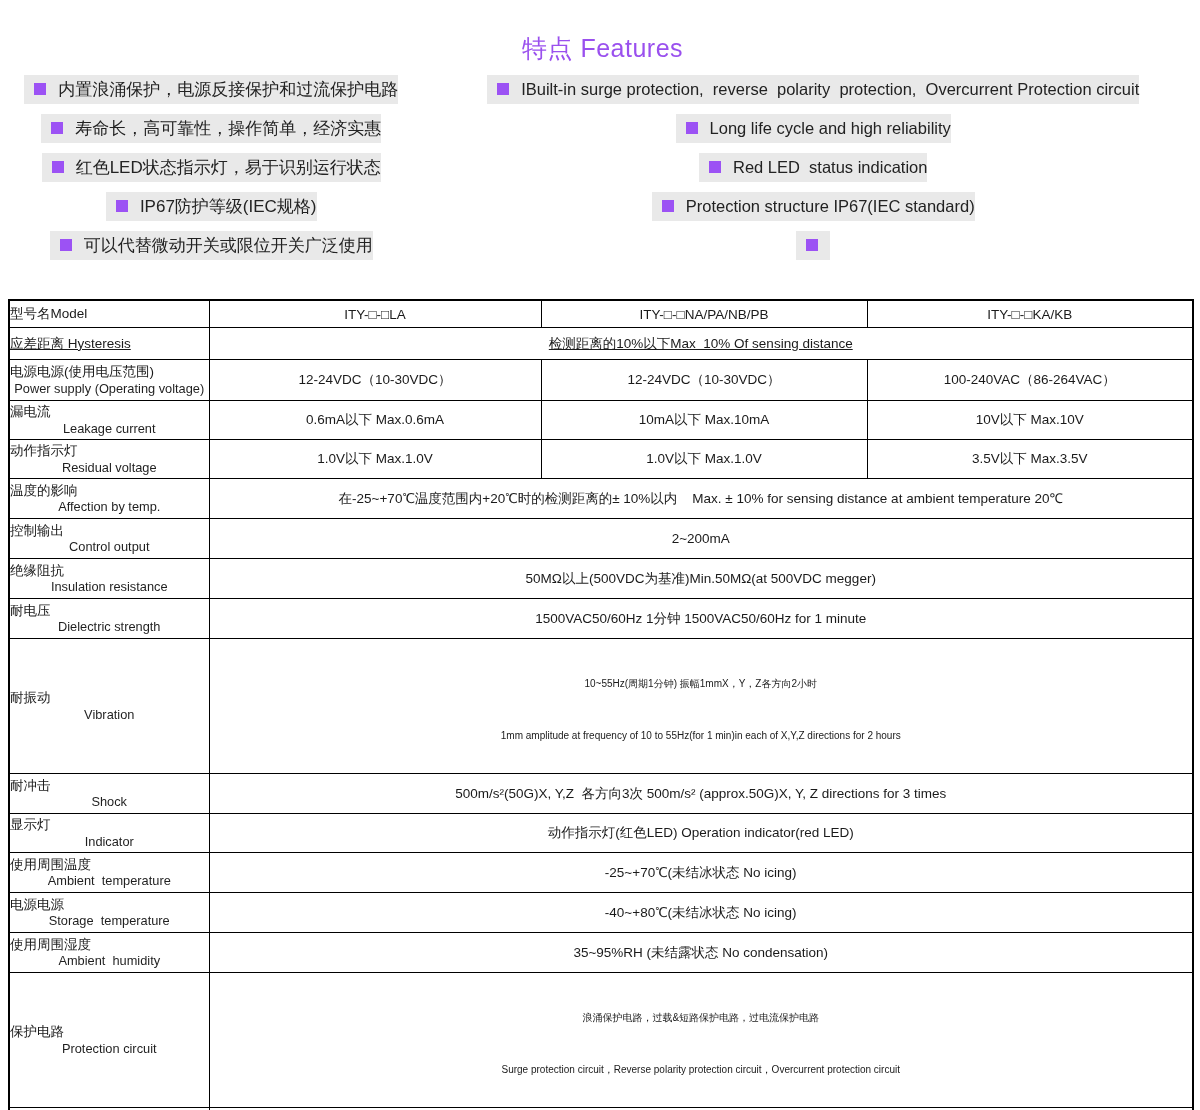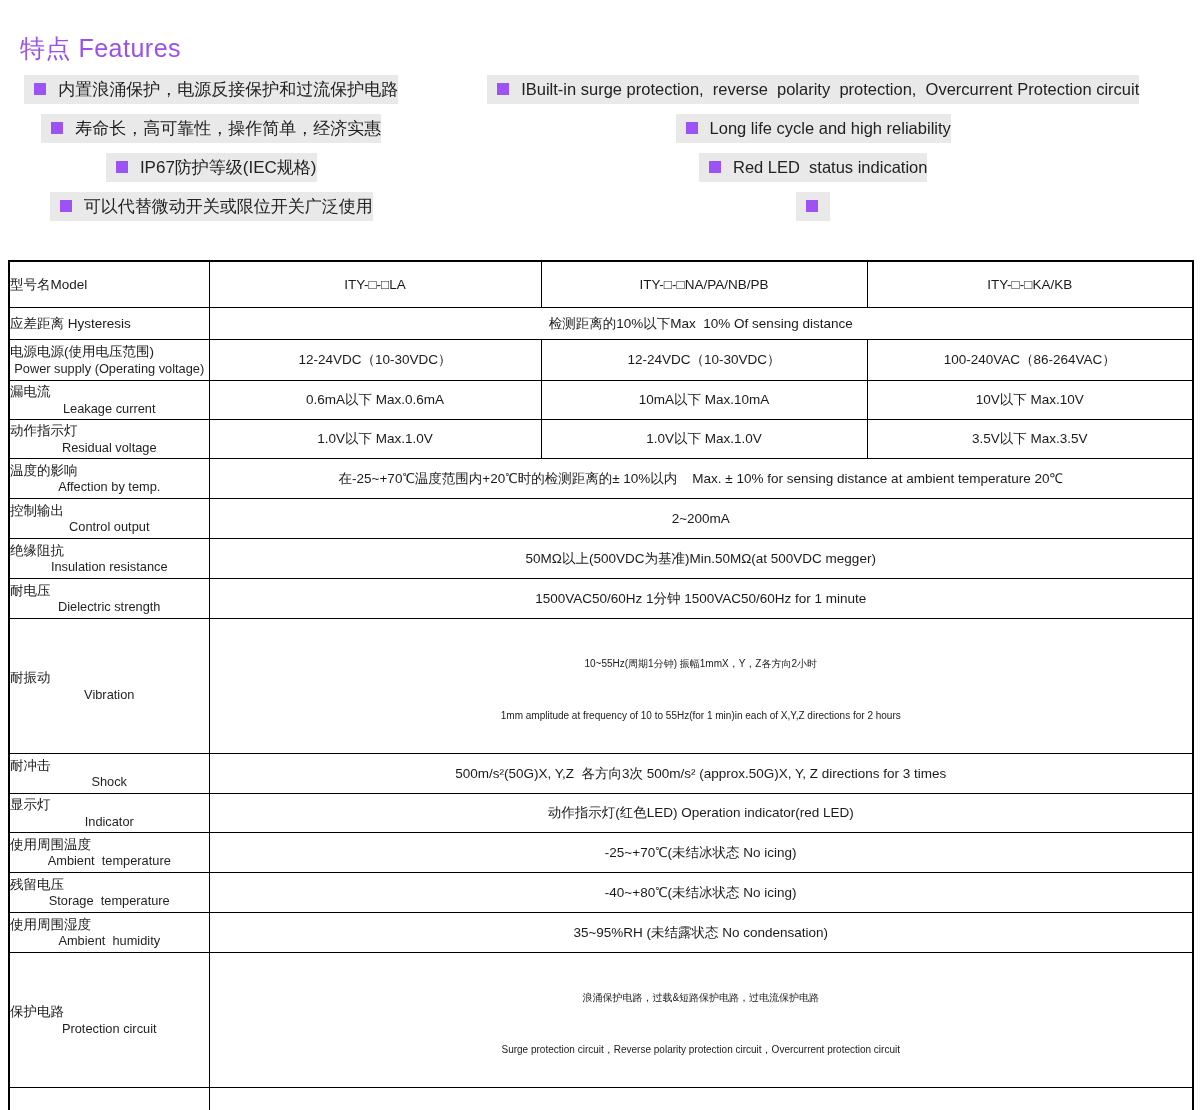--- a/index.html
+++ b/index.html
@@ -6,25 +6,26 @@
   body {
     width: 1200px; height: 1110px;
     background: #ffffff;
     font-family: "Liberation Sans", sans-serif;
     color: #1a1a1a;
     overflow: hidden;
     position: relative;
   }
   
   .features-title {
-    margin: 34px 0 12px 20px;
+    margin: 34px 0 12px 5px;
     font-size: 25px;
     line-height: 1.15;
     color: var(--accent, #9a50ee);
     letter-spacing: 0.5px;
+    text-align: center;
   }
   .features {
     display: flex;
     margin-left: 8px;
     gap: 12px;
   }
   .feat-col { display: flex; flex-direction: column; gap: 10px; align-items: center; }
   .feat-col.zh { width: 435px; }
   .feat-col.en { width: 828px; }
   .feat {
@@ -66,22 +67,22 @@
   }
   td.lbl .zh { font-size: 13.5px; line-height: 1.3; white-space: pre; }
   td.lbl .en { font-size: 12.8px; line-height: 1.3; color: #1f1f1f; white-space: pre; text-align: center; }
   td.val {
     text-align: center;
     vertical-align: middle;
     font-size: 13.5px;
     white-space: pre;
   }
   td.val .l1, td.val .l2 { font-size: 10px; line-height: 1.4; white-space: pre; margin-top: 8px; }
-  tr.r-model  { height: 47px; }
-  tr.r-hyst   { height: 32px; }
+  tr.r-model  { height: 28px; }
+  tr.r-hyst   { height: 32px; text-decoration: underline; }
   tr.r-power  { height: 41px; }
   tr.r-std    { height: 40px; }
   tr.r-mid    { height: 39px; }
   tr.r-material { height: 67px; }
 </style>
 </head>
 <body>
 
 <div class="features-title">特点 Features</div>
 
@@ -90,39 +91,47 @@
     <div class="feat">
       <span class="bullet"></span>
       <span class="ftext">内置浪涌保护，电源反接保护和过流保护电路</span>
     </div>
     <div class="feat">
       <span class="bullet"></span>
       <span class="ftext">寿命长，高可靠性，操作简单，经济实惠</span>
     </div>
     <div class="feat">
       <span class="bullet"></span>
+      <span class="ftext">红色LED状态指示灯，易于识别运行状态</span>
+    </div>
+    <div class="feat">
+      <span class="bullet"></span>
       <span class="ftext">IP67防护等级(IEC规格)</span>
     </div>
     <div class="feat">
       <span class="bullet"></span>
       <span class="ftext">可以代替微动开关或限位开关广泛使用</span>
     </div>
   </div>
   <div class="feat-col en">
     <div class="feat">
       <span class="bullet"></span>
       <span class="ftext">IBuilt-in surge protection,  reverse  polarity  protection,  Overcurrent Protection circuit</span>
     </div>
     <div class="feat">
       <span class="bullet"></span>
       <span class="ftext">Long life cycle and high reliability</span>
     </div>
     <div class="feat">
       <span class="bullet"></span>
       <span class="ftext">Red LED  status indication</span>
+    </div>
+    <div class="feat">
+      <span class="bullet"></span>
+      <span class="ftext">Protection structure IP67(IEC standard)</span>
     </div>
     <div class="feat">
       <span class="bullet"></span>
     </div>
   </div>
 </div>
 
 <table class="spec">
   <colgroup>
     <col style="width:200px">
@@ -226,21 +235,21 @@
     </tr>
     <tr class="r-std">
       <td class="lbl">
         <div class="zh">使用周围温度</div>
         <div class="en">Ambient  temperature</div>
       </td>
       <td class="val" colspan="3">-25~+70℃(未结冰状态 No icing)</td>
     </tr>
     <tr class="r-std">
       <td class="lbl">
-        <div class="zh">残留电压</div>
+        <div class="zh">电源电源</div>
         <div class="en">Storage  temperature</div>
       </td>
       <td class="val" colspan="3">-40~+80℃(未结冰状态 No icing)</td>
     </tr>
     <tr class="r-std">
       <td class="lbl">
         <div class="zh">使用周围湿度</div>
         <div class="en">Ambient  humidity</div>
       </td>
       <td class="val" colspan="3">35~95%RH (未结露状态 No condensation)</td>

